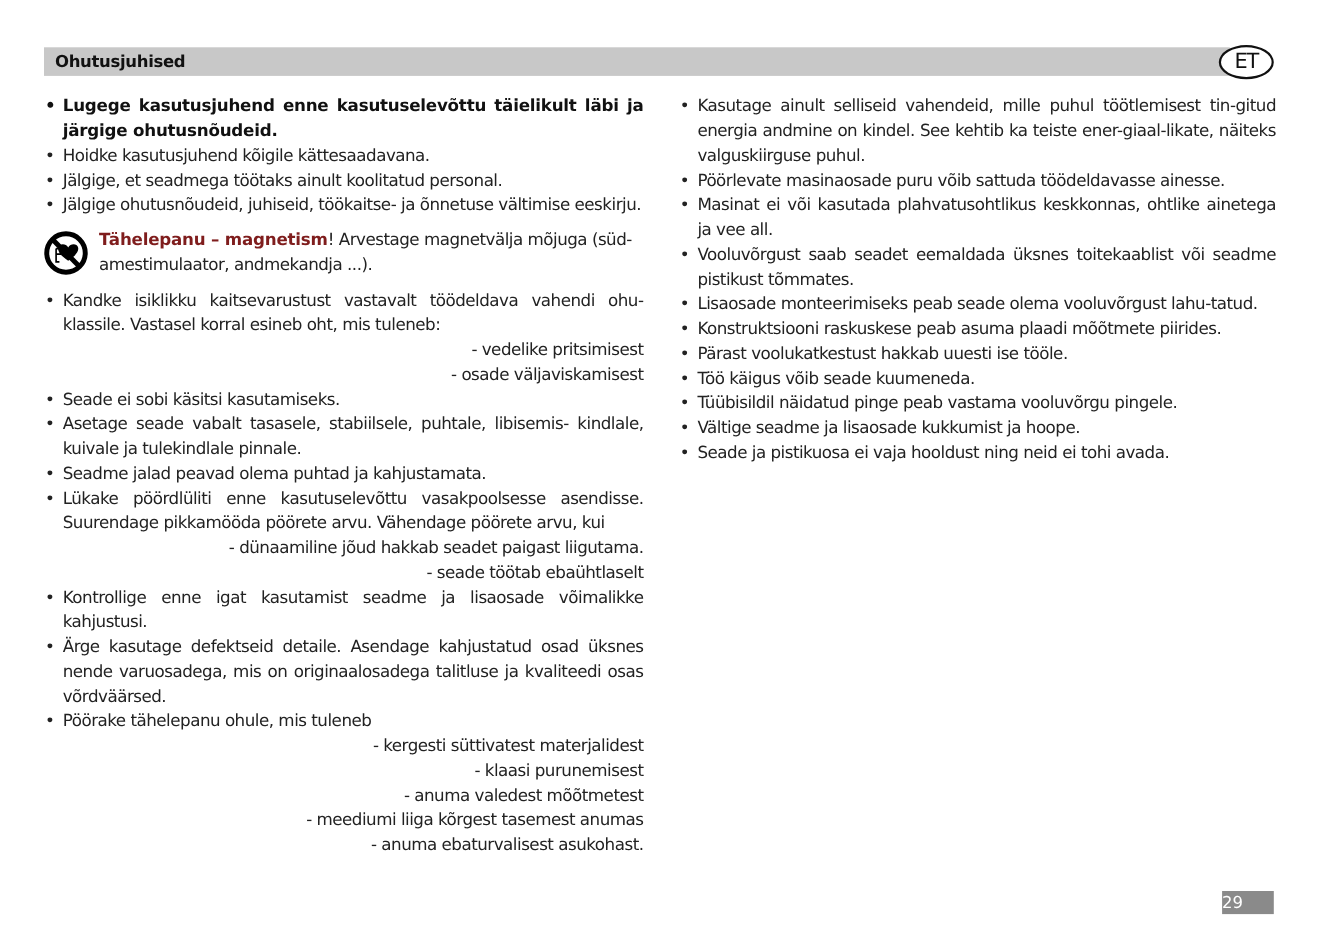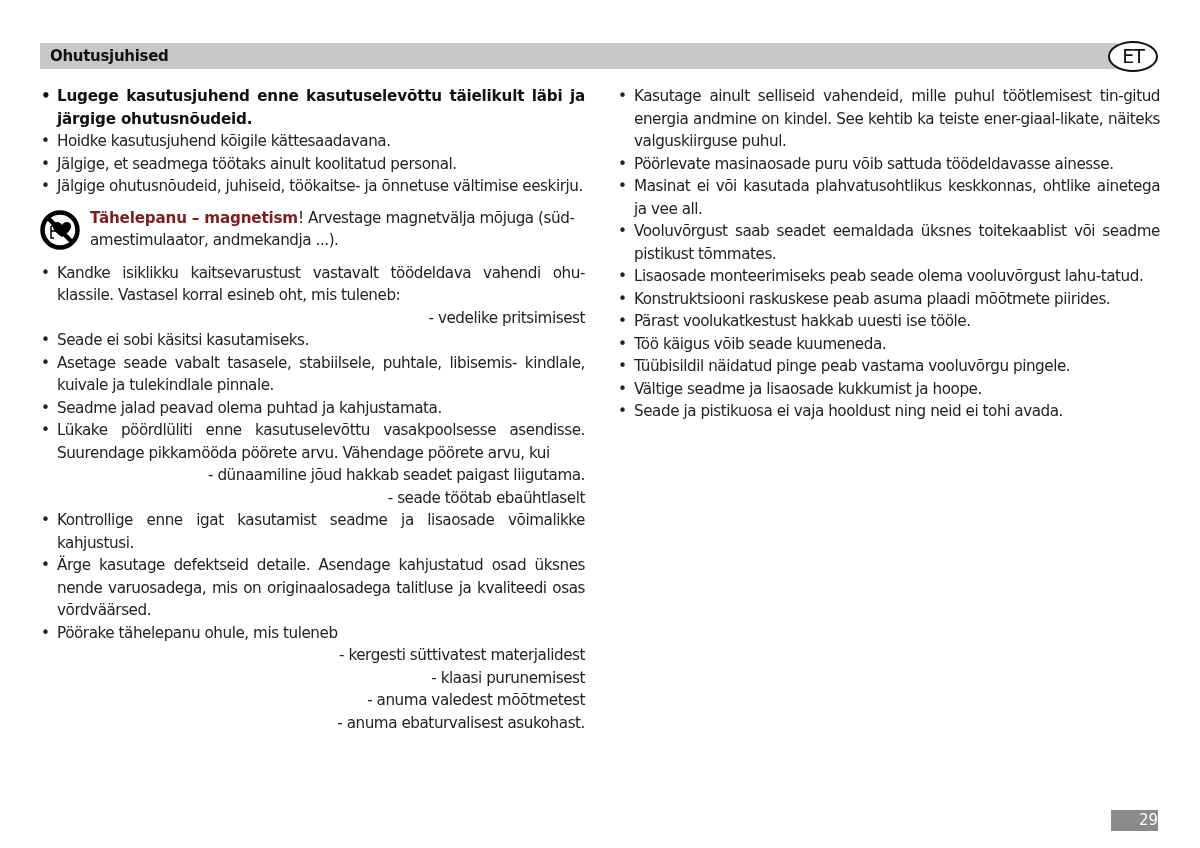--- a/index.html
+++ b/index.html
@@ -14,21 +14,21 @@
   .col-right { left: 617px; width: 543px; }
   .item { position: relative; padding-left: 17px; text-align: justify; }
   .item .bullet { position: absolute; left: 1px; top: 0; }
   .item.bold { font-weight: bold; color: #111; letter-spacing: -0.2px; }
   .sub { display: block; text-align: right; }
   .line { display: block; }
   .warn { position: relative; padding-left: 50px; margin: 9px 0 10px 0; }
   .warn-icon { position: absolute; left: 0; top: 3px; width: 40px; height: 40px; }
   .warn-strong { font-weight: bold; color: #7f1d1d; letter-spacing: -0.2px;}
   .page-num { position: absolute; left: 1111px; top: 810px; width: 47px; height: 21px; background: #8a8a8a; color: #fff;
-              font-size: 15px; line-height: 21px; text-align: right; font-family: "DejaVu Sans", sans-serif; }
+              font-size: 15px; line-height: 21px; text-align: left; font-family: "DejaVu Sans", sans-serif; }
 </style>
 </head>
 <body>
 
 <div class="header-bar"></div>
 <div class="page-title">Ohutusjuhised</div>
 <div class="lang-badge">ET</div>
 
 <div class="col col-left">
   <div id="left-before">
@@ -56,20 +56,21 @@
       <path d="M11 16 v12 h3 M11 16 h4 v5 h-4" fill="none" stroke="#000" stroke-width="1.5"></path>
       <line x1="8" y1="8" x2="32" y2="32" stroke="#000" stroke-width="4.5"></line>
     </svg>
     <span class="warn-strong">Tähelepanu – magnetism</span><span>! Arvestage magnetvälja mõjuga (süd-amestimulaator, andmekandja ...).</span>
   </div>
   <div id="left-after">
       <div class="item">
         <span class="bullet">•</span>
         <span class="line">Kandke isiklikku kaitsevarustust vastavalt töödeldava vahendi ohu-klassile. Vastasel korral esineb oht, mis tuleneb:</span>
         <span class="sub">- vedelike pritsimisest</span>
+        <span class="sub">- osade väljaviskamisest</span>
       </div>
       <div class="item">
         <span class="bullet">•</span>
         <span class="line">Seade ei sobi käsitsi kasutamiseks.</span>
       </div>
       <div class="item">
         <span class="bullet">•</span>
         <span class="line">Asetage seade vabalt tasasele, stabiilsele, puhtale, libisemis- kindlale, kuivale ja tulekindlale pinnale.</span>
       </div>
       <div class="item">
@@ -89,20 +90,21 @@
       <div class="item">
         <span class="bullet">•</span>
         <span class="line">Ärge kasutage defektseid detaile. Asendage kahjustatud osad üksnes nende varuosadega, mis on originaalosadega talitluse ja kvaliteedi osas võrdväärsed.</span>
       </div>
       <div class="item">
         <span class="bullet">•</span>
         <span class="line">Pöörake tähelepanu ohule, mis tuleneb</span>
         <span class="sub">- kergesti süttivatest materjalidest</span>
         <span class="sub">- klaasi purunemisest</span>
         <span class="sub">- anuma valedest mõõtmetest</span>
+        <span class="sub">- meediumi liiga kõrgest tasemest anumas</span>
         <span class="sub">- anuma ebaturvalisest asukohast.</span>
       </div>
     </div>
 </div>
 
 <div class="col col-right">
   <div id="right-list">
       <div class="item">
         <span class="bullet">•</span>
         <span class="line">Kasutage ainult selliseid vahendeid, mille puhul töötlemisest tin-gitud energia andmine on kindel. See kehtib ka teiste ener-giaal-likate, näiteks valguskiirguse puhul.</span>

